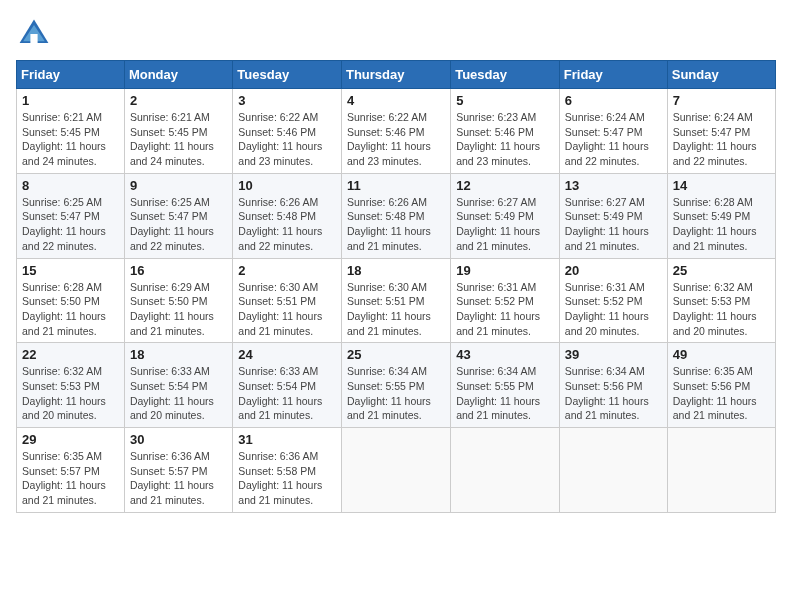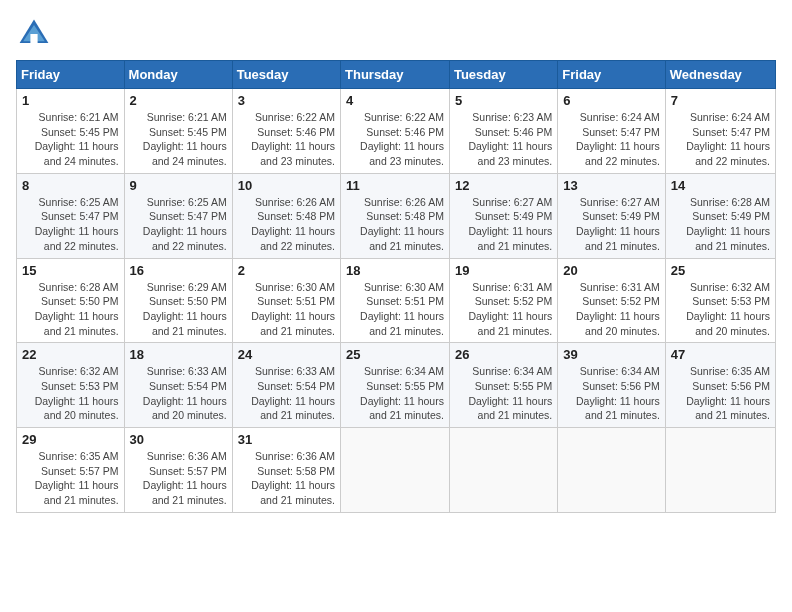--- a/index.html
+++ b/index.html
@@ -81,21 +81,20 @@
       font-size: 13px;
       font-weight: bold;
       color: #222;
       display: block;
       margin-bottom: 2px;
     }
     .day-info {
       color: #444;
       font-size: 10.5px;
       line-height: 1.4;
-      text-align: right;
     }
     .empty-cell {
       background: #f9f9f9 !important;
     }
   </style>
 </head>
 <body>
 
 <div class="header-area">
   <div class="logo">
@@ -117,21 +116,21 @@
 
 <table class="calendar-table">
   <thead>
     <tr>
     <th>Friday</th>
         <th>Monday</th>
         <th>Tuesday</th>
         <th>Thursday</th>
         <th>Tuesday</th>
         <th>Friday</th>
-        <th>Wednesday</th>
+        <th>Sunday</th>
       </tr>
   </thead>
   <tbody id="calendar-body">
   <tr>
         <td>
           <span class="day-number">1</span>
           <div class="day-info" style="white-space: pre-line;">Sunrise: 6:21 AM
 Sunset: 5:45 PM
 Daylight: 11 hours
 and 24 minutes.</div>
@@ -304,35 +303,35 @@
 and 21 minutes.</div>
         </td>
         <td>
           <span class="day-number">25</span>
           <div class="day-info" style="white-space: pre-line;">Sunrise: 6:34 AM
 Sunset: 5:55 PM
 Daylight: 11 hours
 and 21 minutes.</div>
         </td>
         <td>
-          <span class="day-number">26</span>
+          <span class="day-number">43</span>
           <div class="day-info" style="white-space: pre-line;">Sunrise: 6:34 AM
 Sunset: 5:55 PM
 Daylight: 11 hours
 and 21 minutes.</div>
         </td>
         <td>
           <span class="day-number">39</span>
           <div class="day-info" style="white-space: pre-line;">Sunrise: 6:34 AM
 Sunset: 5:56 PM
 Daylight: 11 hours
 and 21 minutes.</div>
         </td>
         <td>
-          <span class="day-number">47</span>
+          <span class="day-number">49</span>
           <div class="day-info" style="white-space: pre-line;">Sunrise: 6:35 AM
 Sunset: 5:56 PM
 Daylight: 11 hours
 and 21 minutes.</div>
         </td>
       </tr>
       <tr>
         <td>
           <span class="day-number">29</span>
           <div class="day-info" style="white-space: pre-line;">Sunrise: 6:35 AM

